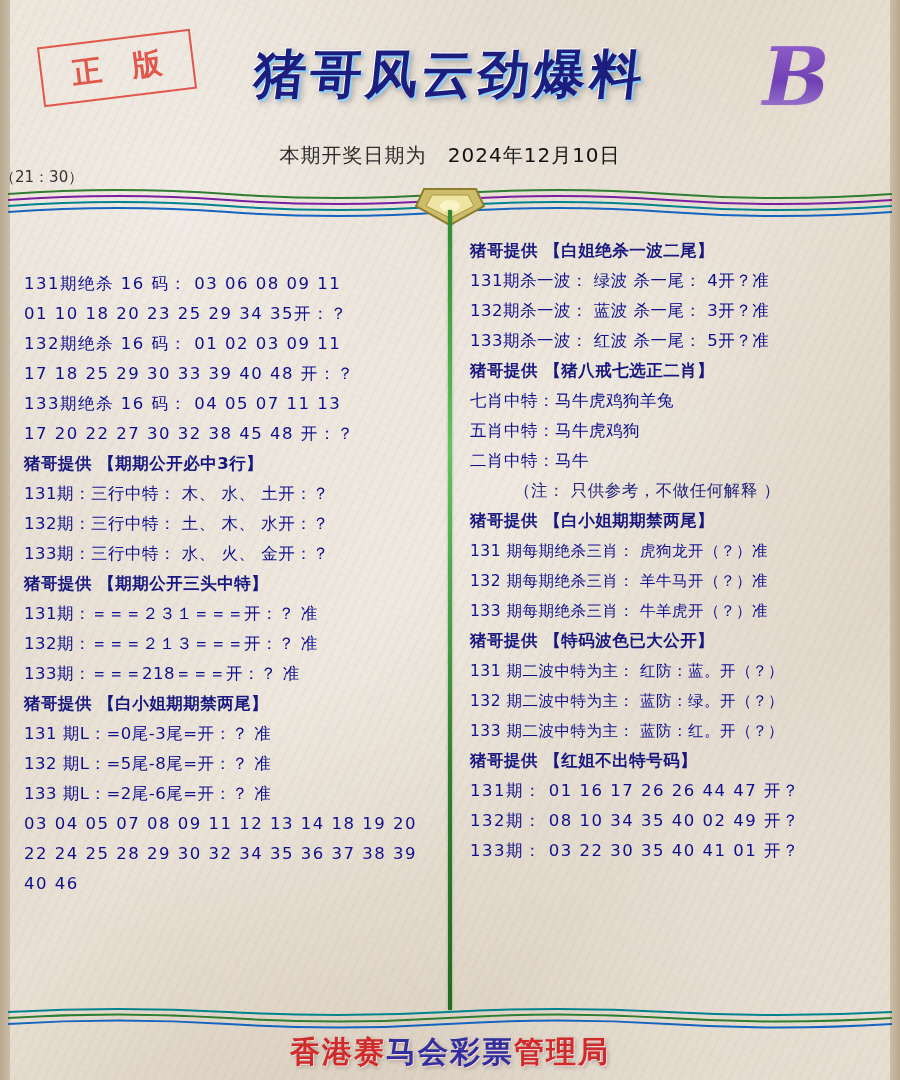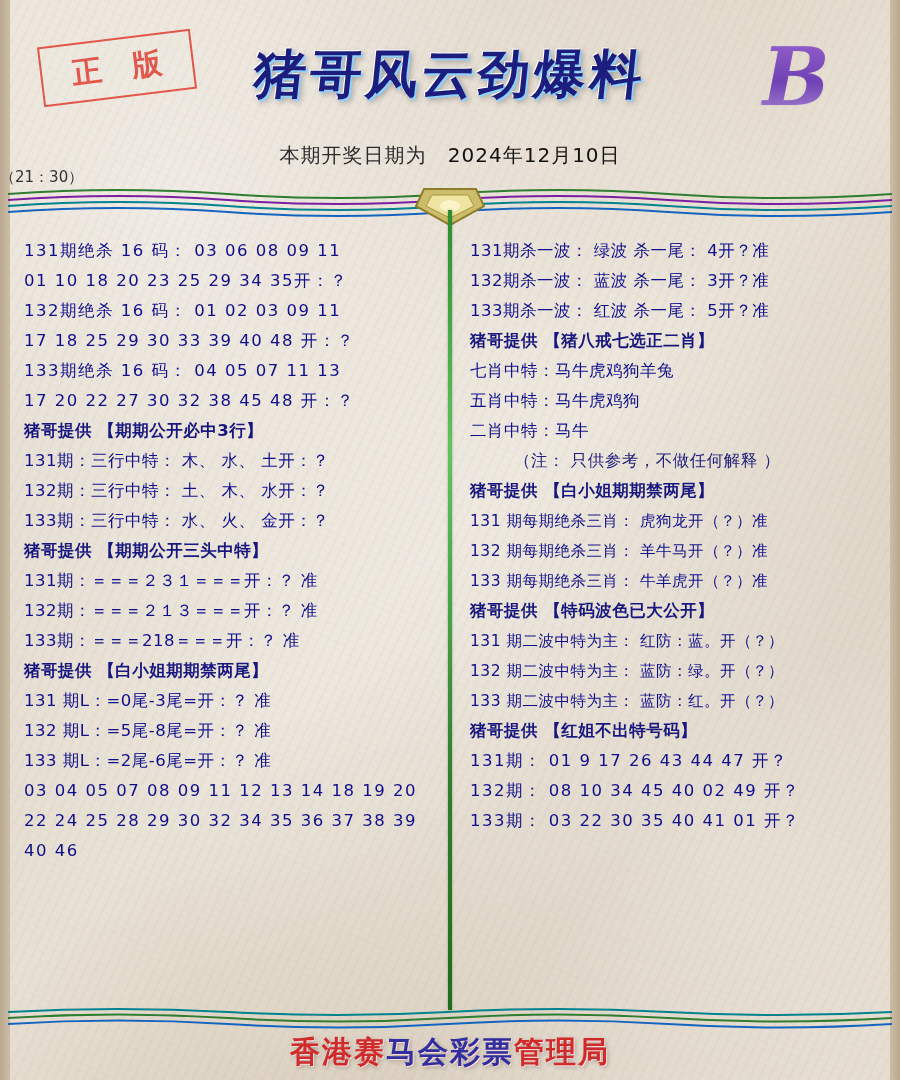--- a/index.html
+++ b/index.html
@@ -74,21 +74,21 @@
   }
   .stem{
     position:absolute;left:448px;top:210px;width:4px;height:800px;
     background:linear-gradient(180deg,#2e8b2e,#5ec45e 30%,#2f7f2f 70%,#1f6b1f);
     box-shadow:0 0 3px rgba(0,80,0,.35);
   }
 
   
   .content{position:absolute;left:0;top:236px;width:900px;height:770px;}
   .col{position:absolute;top:0;}
-  .col-left{left:24px;width:420px;}
+  .col-left{left:24px;width:420px;margin-top:33px;}
   .col-right{left:470px;width:418px;}
 
   .line{
     font-size:16.5px;line-height:30px;
     color:#0f0f8c;white-space:nowrap;letter-spacing:0.5px;
     font-family:"DejaVu Sans",sans-serif;
   }
   .line.hdr{font-weight:bold;color:#17177f;}
   .line.note{color:#23237d;margin-left:44px;}
   .line.small{font-size:15.5px;}
@@ -160,39 +160,40 @@
       <div class="line hdr">猪哥提供  【白小姐期期禁两尾】</div>
       <div class="line">131 期L：=0尾-3尾=开：？ 准</div>
       <div class="line">132 期L：=5尾-8尾=开：？ 准</div>
       <div class="line">133 期L：=2尾-6尾=开：？ 准</div>
       <div class="line num">03 04 05 07 08 09 11 12 13 14 18 19 20</div>
       <div class="line num">22 24 25 28 29 30 32 34 35 36 37 38 39</div>
       <div class="line num">40 46</div>
     </div>
 
     <div class="col col-right">
+      <div class="line hdr">猪哥提供  【白姐绝杀一波二尾】</div>
       <div class="line">131期杀一波：  绿波  杀一尾：  4开？准</div>
       <div class="line">132期杀一波：  蓝波  杀一尾：  3开？准</div>
       <div class="line">133期杀一波：  红波  杀一尾：  5开？准</div>
       <div class="line hdr">猪哥提供  【猪八戒七选正二肖】</div>
       <div class="line">七肖中特：马牛虎鸡狗羊兔</div>
       <div class="line">五肖中特：马牛虎鸡狗</div>
       <div class="line">二肖中特：马牛</div>
       <div class="line note">（注：  只供参考，不做任何解释  ）</div>
       <div class="line hdr">猪哥提供  【白小姐期期禁两尾】</div>
       <div class="line small">131 期每期绝杀三肖：  虎狗龙开（？）准</div>
       <div class="line small">132 期每期绝杀三肖：  羊牛马开（？）准</div>
       <div class="line small">133 期每期绝杀三肖：  牛羊虎开（？）准</div>
       <div class="line hdr">猪哥提供  【特码波色已大公开】</div>
       <div class="line small">131 期二波中特为主：  红防：蓝。开（？）</div>
       <div class="line small">132 期二波中特为主：  蓝防：绿。开（？）</div>
       <div class="line small">133 期二波中特为主：  蓝防：红。开（？）</div>
       <div class="line hdr">猪哥提供  【红姐不出特号码】</div>
-      <div class="line num">131期：  01 9 17  26 43 44  47 开？</div>
-      <div class="line num">132期：  08 10 34  45 40 02  49 开？</div>
+      <div class="line num">131期：  01 16 17  26 26 44  47 开？</div>
+      <div class="line num">132期：  08 10 34  35 40 02  49 开？</div>
       <div class="line num">133期：  03 22 30  35 40 41  01 开？</div>
     </div>
   </div>
 
   <div class="footer">
     <svg class="fwaves" viewBox="0 0 884 26" preserveAspectRatio="none">
       <path d="M0 6 Q110 0 220 6 T440 6 T660 6 T884 6" fill="none" stroke="#00838f" stroke-width="2"></path>
       <path d="M0 12 Q110 5 220 12 T440 12 T660 12 T884 12" fill="none" stroke="#2e7d32" stroke-width="2"></path>
       <path d="M0 18 Q110 11 220 18 T440 18 T660 18 T884 18" fill="none" stroke="#1565c0" stroke-width="2"></path>
     </svg>

